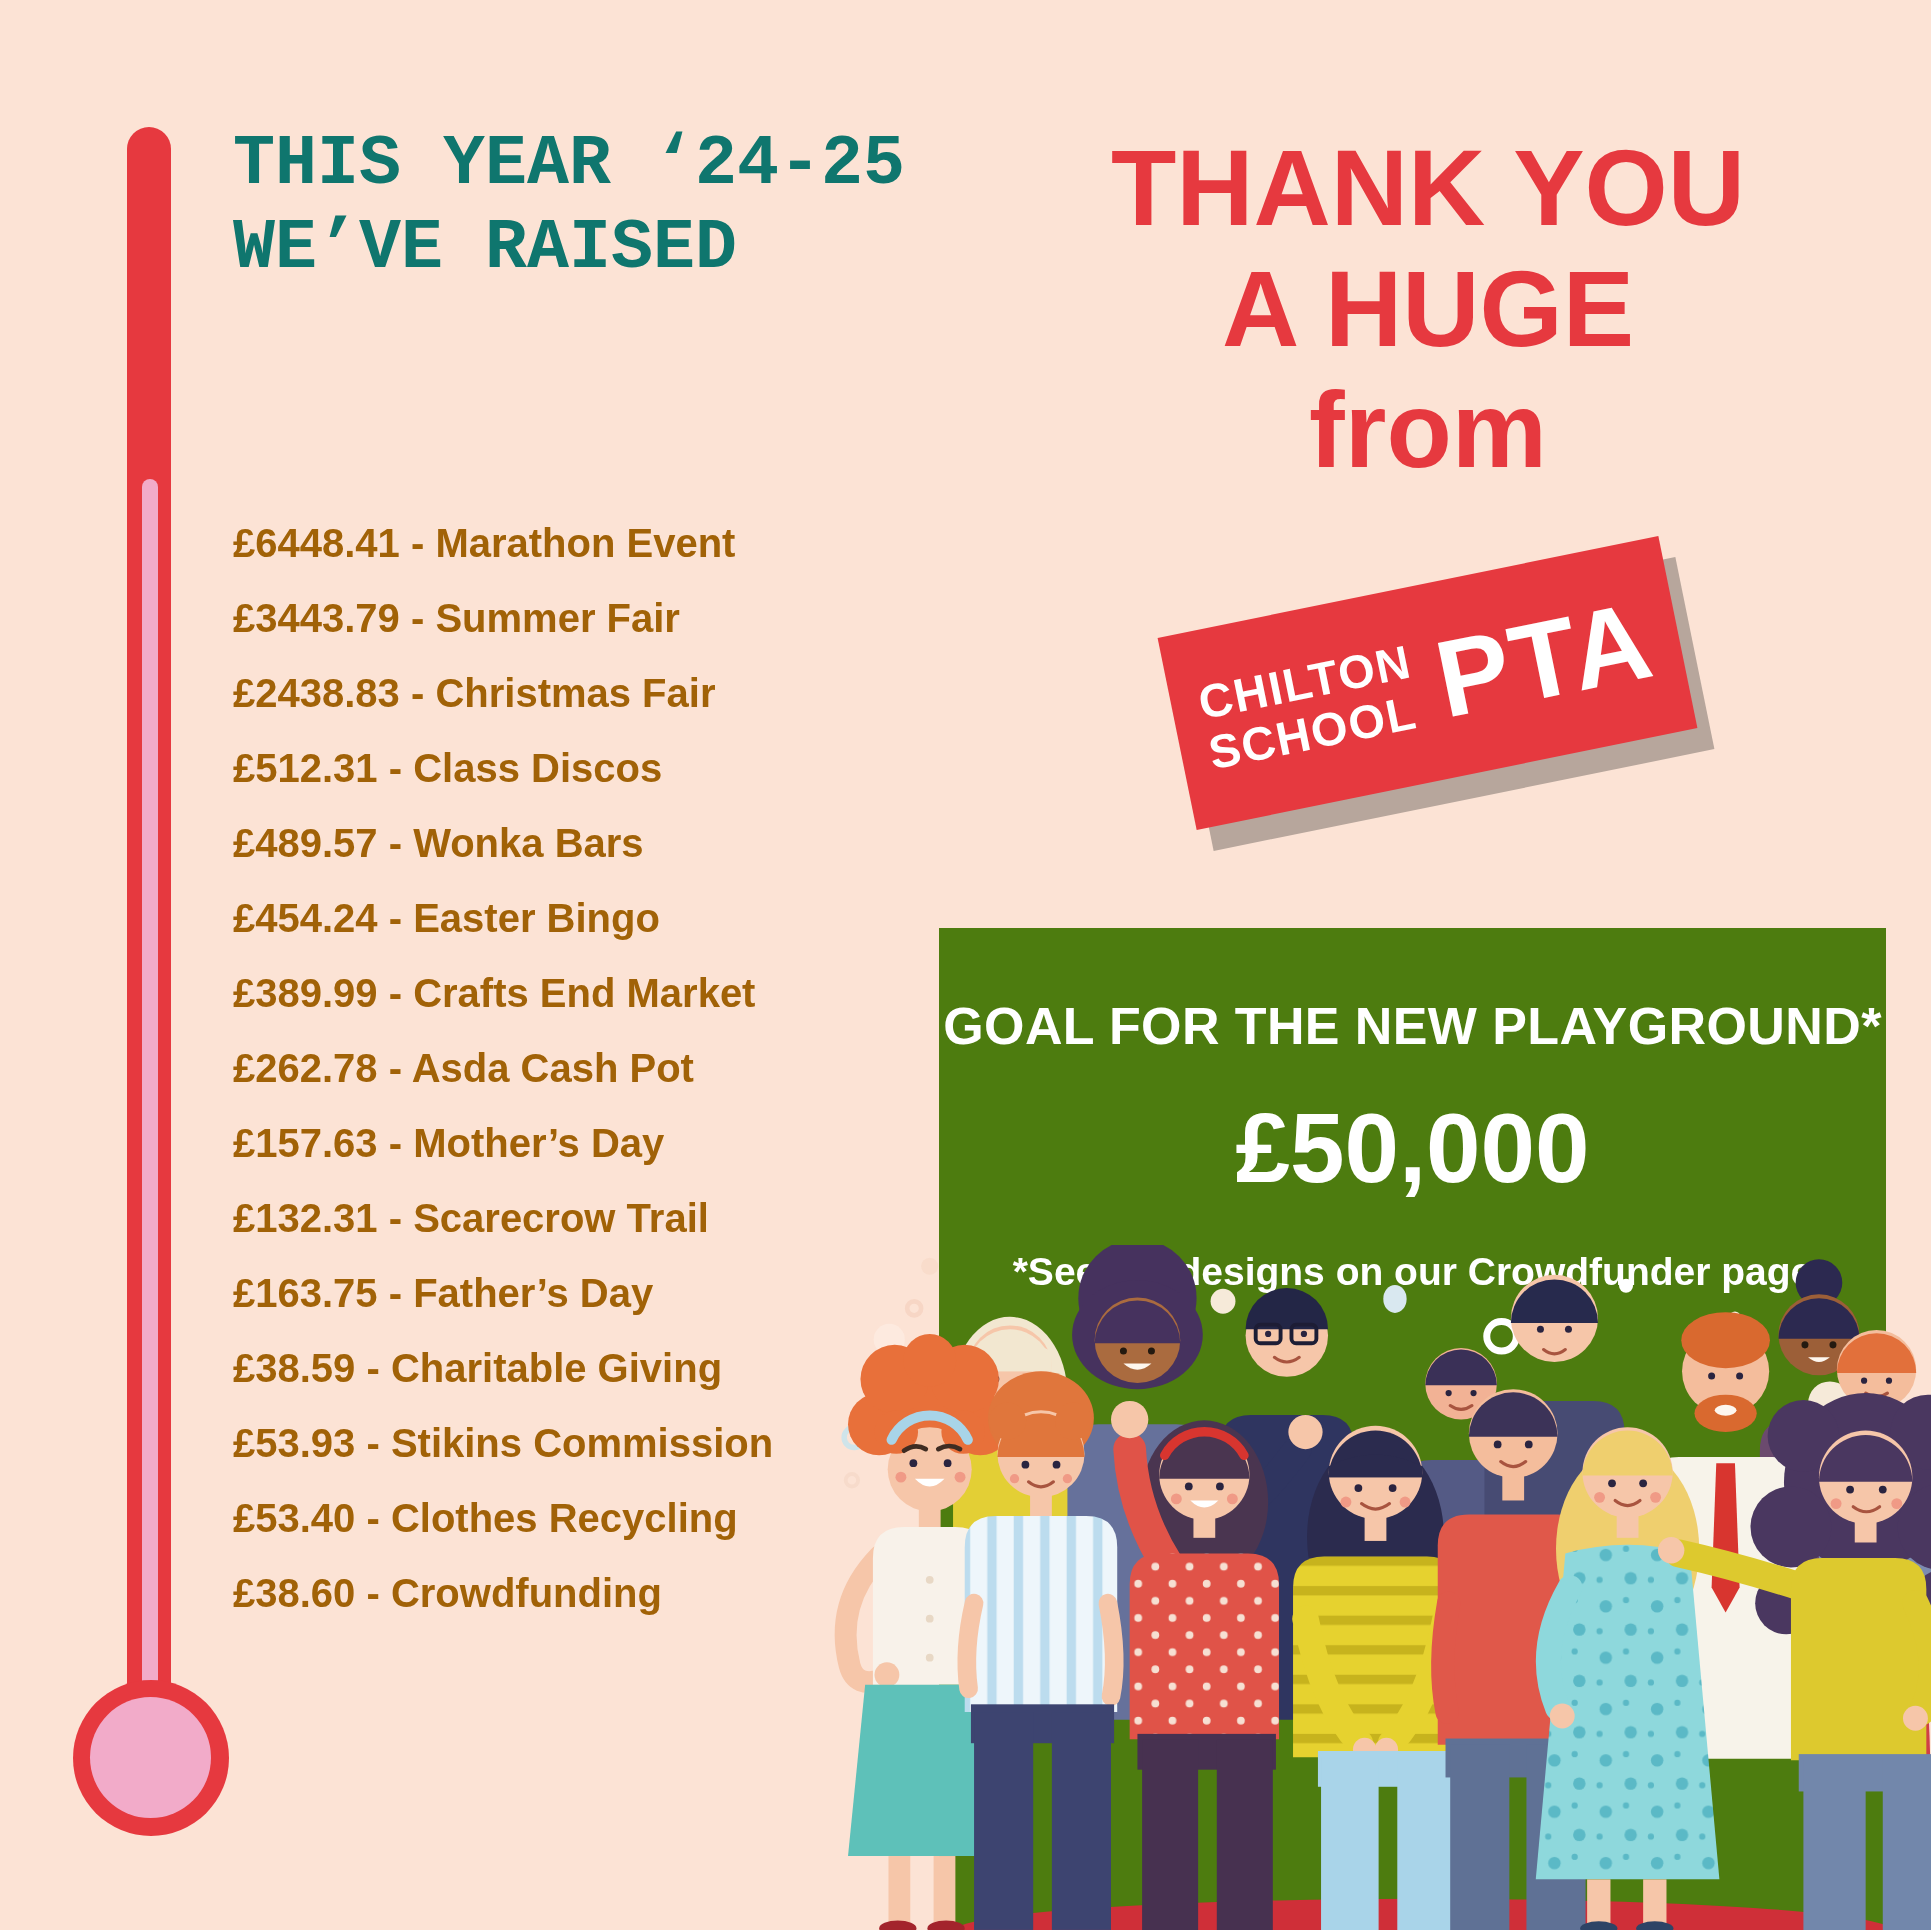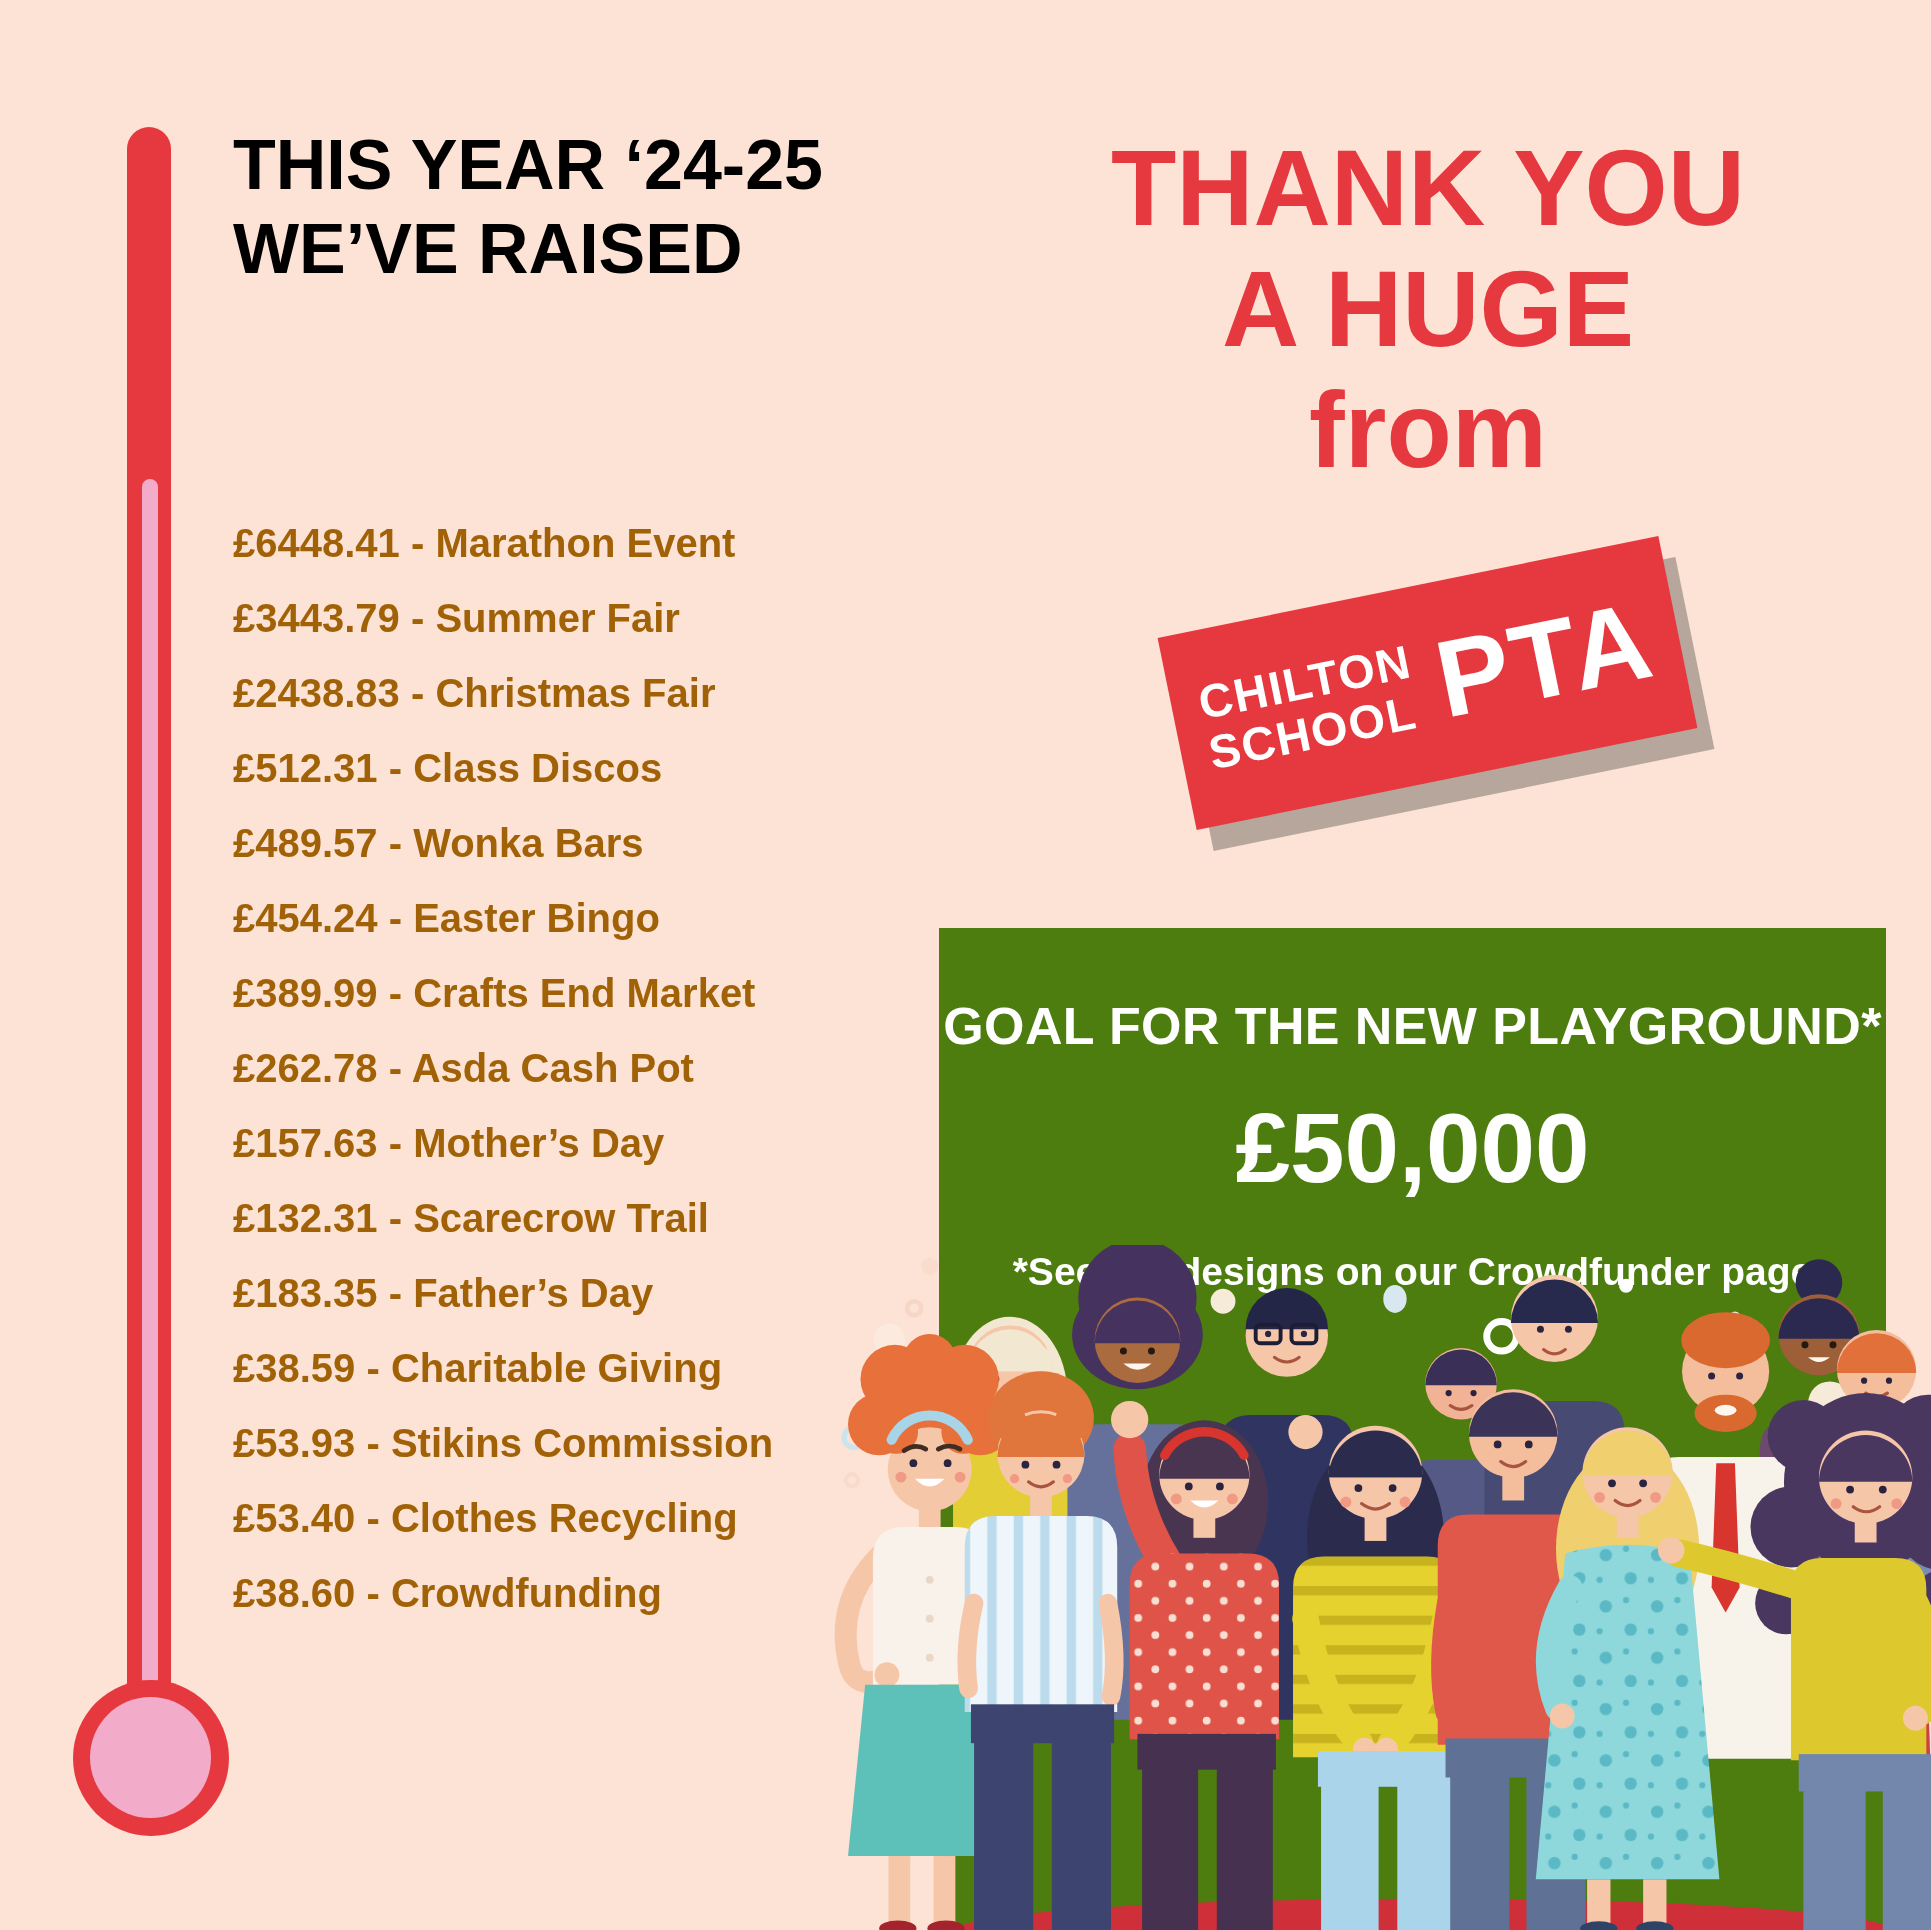--- a/index.html
+++ b/index.html
@@ -8,22 +8,22 @@
   
   .thermo-tube{position:absolute;left:127px;top:127px;width:44px;height:1634px;
                background:#e6393f;border-radius:22px;}
   .thermo-inner{position:absolute;left:142px;top:479px;width:16.3px;height:1323px;
                 background:#f2abc9;border-radius:8.6px;}
   .thermo-bulb{position:absolute;left:73px;top:1680px;width:156px;height:156px;
                background:#e6393f;border-radius:50%;}
   .thermo-bulb-inner{position:absolute;left:90px;top:1697px;width:121px;height:121px;
                background:#f2abc9;border-radius:50%;}
   
-  .raised-heading{position:absolute;left:233px;top:123px;color:#000000;
-                  font-size:70px;line-height:84px;font-weight:bold;letter-spacing:0;}
+  .raised-heading{position:absolute;left:233px;top:123px;color:#0f766e;
+                  font-size:70px;line-height:84px;font-weight:bold;letter-spacing:0;font-family:Liberation Mono, monospace;}
   .raised-total{position:absolute;left:229px;top:333px;color:#6ca32d;
                 font-family:"DejaVu Sans",sans-serif;font-weight:bold;
                 font-size:131px;letter-spacing:-2.3px;}
   .breakdown{position:absolute;left:233px;top:506px;margin:0;padding:0;list-style:none;}
   .breakdown li{font-size:40px;line-height:75px;font-weight:bold;color:#a16207;white-space:nowrap;}
   
   .thanks{position:absolute;left:1035px;top:128px;width:786px;text-align:center;
           color:#e6393f;font-weight:bold;font-size:107px;line-height:121px;}
   .badge-shadow{position:absolute;left:1189px;top:606px;width:511px;height:196px;
           background:#b7a69c;transform:rotate(-11.5deg);}
@@ -59,21 +59,21 @@
       <li>£6448.41 - Marathon Event</li>
       <li>£3443.79 - Summer Fair</li>
       <li>£2438.83 - Christmas Fair</li>
       <li>£512.31 - Class Discos</li>
       <li>£489.57 - Wonka Bars</li>
       <li>£454.24 - Easter Bingo</li>
       <li>£389.99 - Crafts End Market</li>
       <li>£262.78 - Asda Cash Pot</li>
       <li>£157.63 - Mother’s Day</li>
       <li>£132.31 - Scarecrow Trail</li>
-      <li>£183.35 - Father’s Day</li>
+      <li>£163.75 - Father’s Day</li>
       <li>£38.59 - Charitable Giving</li>
       <li>£53.93 - Stikins Commission</li>
       <li>£53.40 - Clothes Recycling</li>
       <li>£38.60 - Crowdfunding</li>
     </ul>
 
   <div class="thanks">
     <div>THANK YOU</div>
     <div>A HUGE</div>
     <div>from</div>

